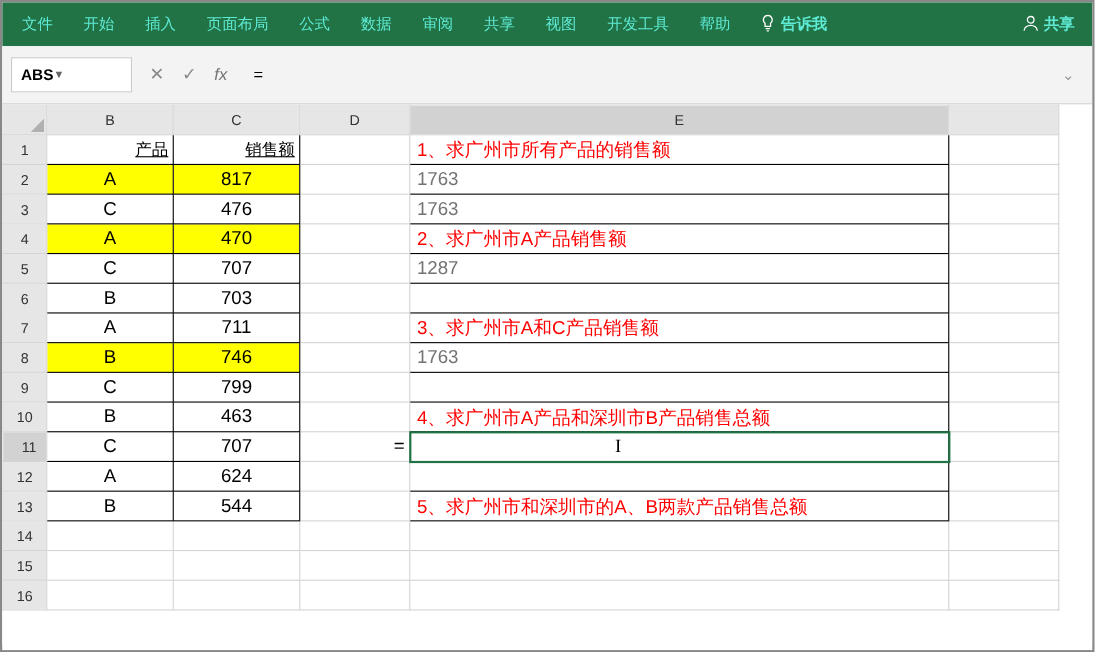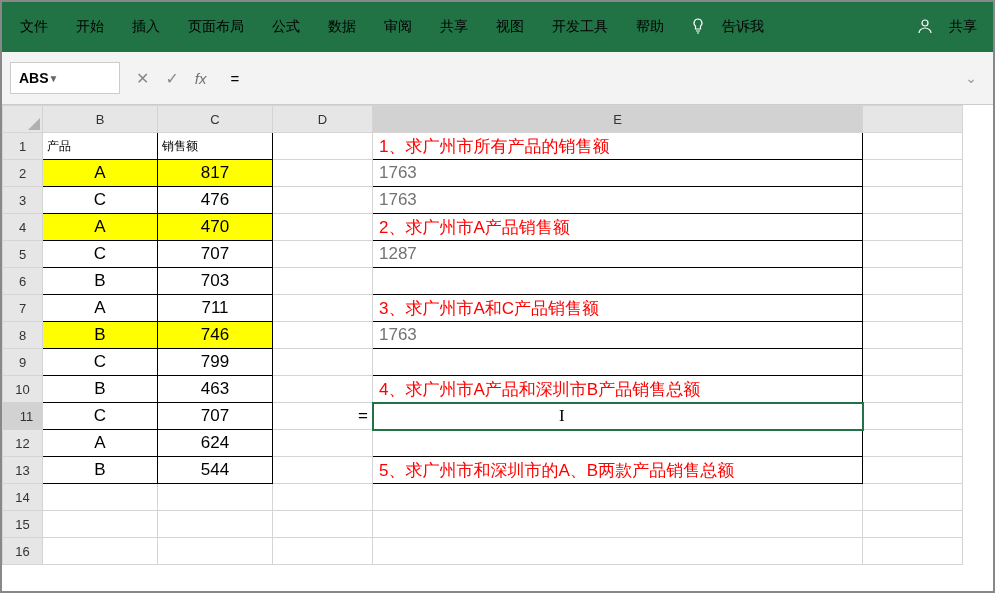--- a/index.html
+++ b/index.html
@@ -1,21 +1,21 @@
 <!DOCTYPE html>
 <html><head>
 <meta charset="utf-8">
 <style>
 * { margin: 0; padding: 0; box-sizing: border-box; }
 body { font-family: "Microsoft YaHei", Arial, sans-serif; font-size: 14px; background: #fff; width: 995px; height: 593px; overflow: hidden; border: 2px solid #888; }
 
-.ribbon { background: #217346; height: 50px; display: flex; align-items: center; padding: 0 4px; color: #000000; }
+.ribbon { background: #217346; height: 40px; display: flex; align-items: center; padding: 0 4px; color: #5eead4; }
 .ribbon-tab { padding: 12px 14px; cursor: pointer; font-size: 14px; }
 .ribbon-spacer { flex: 1; }
-.share-group { display: flex; align-items: center; gap: 16px; padding: 0 12px; }
+.share-group { display: flex; align-items: center; gap: 4px; padding: 0 12px; font-weight: bold; }
 
 .formula-bar-wrap { background: #f3f3f3; border-bottom: 1px solid #ccc; padding: 4px 0; }
 .formula-bar { display: flex; align-items: center; height: 44px; padding: 0 8px; gap: 8px; }
 .name-box { width: 110px; height: 32px; border: 1px solid #ccc; background: #fff; padding: 0 8px; display: flex; align-items: center; justify-content: flex-start; font-weight: bold; }
 .name-box-arrow { color: #666; font-size: 10px; }
 .fb-icons { display: flex; align-items: center; gap: 16px; padding: 0 8px; color: #666; }
 .fb-icon { cursor: pointer; font-size: 16px; color: #888; }
 .fx-label { font-style: italic; color: #737373; font-size: 15px; }
 .formula-input { flex: 1; height: 28px; border: none; background: transparent; padding: 0 8px; font-size: 15px; outline: none; }
 .formula-expand { color: #999; padding: 0 8px; cursor: pointer; }
@@ -28,21 +28,21 @@
 .corner-tri { position: absolute; right: 2px; bottom: 2px; width: 0; height: 0; border-style: solid; border-width: 0 0 12px 12px; border-color: transparent transparent #b0b0b0 transparent; }
 .col-B { width: 115px; }
 .col-C { width: 115px; }
 .col-D { width: 100px; }
 .col-E { width: 490px; }
 .col-F { width: 100px; }
 th.active-col { background: #d2d2d2; }
 th.active-row { background: #d2d2d2; padding-left: 12px; }
 
 .data-cell { border: 1px solid #000 !important; text-align: center; font-size: 17px; }
-.data-header { border: 1px solid #000 !important; text-align: left; font-size: 12px; }
+.data-header { border: 1px solid #000 !important; text-align: right; font-size: 15px; text-decoration: underline; }
 .yellow { background: #ffff00 !important; }
 .e-text { font-size: 17px; font-weight: bold; text-align: left; padding-left: 6px !important; }
 .e-red { color: #ff0000; margin-top: 36px; }
 .e-black { color: #737373; font-weight: normal; }
 .e-bordered { border: 1px solid #000 !important; }
 .active-cell { outline: 2px solid #217346; outline-offset: -1px; position: relative; text-align: left !important; }
 </style>
 </head>
 <body>
 

